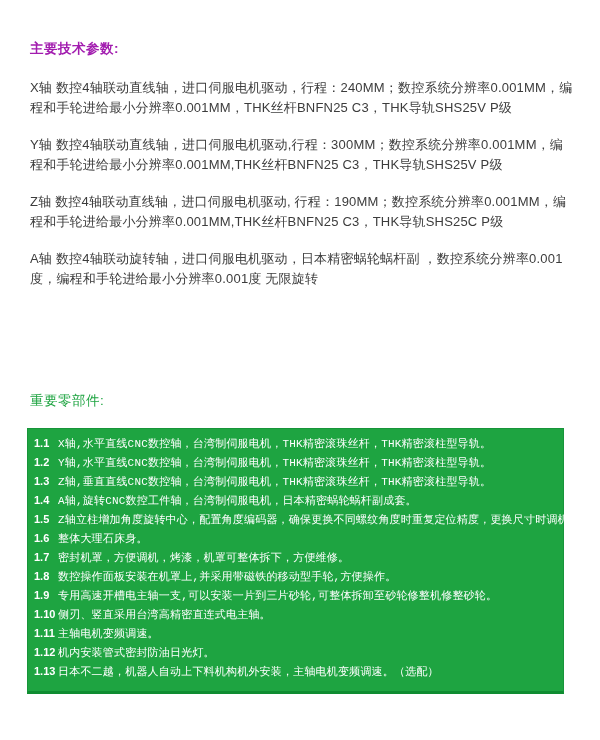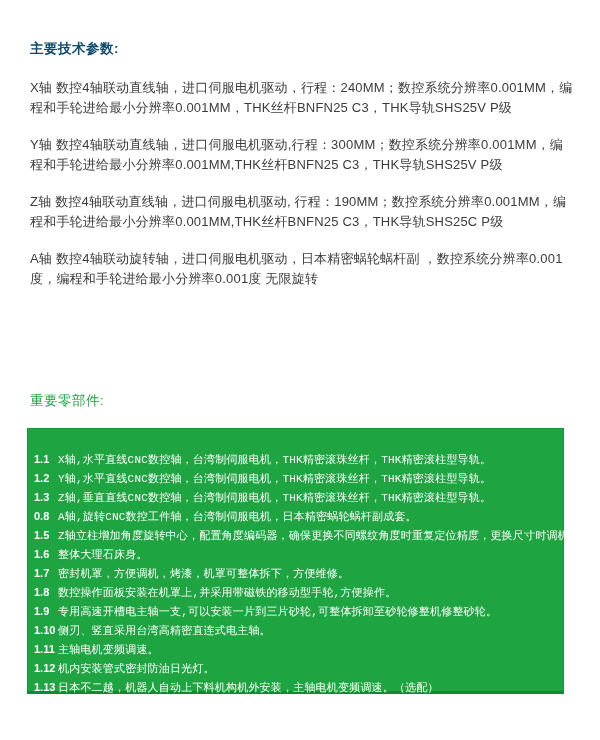--- a/index.html
+++ b/index.html
@@ -20,21 +20,21 @@
     top: 0;
     width: 600px;
     height: 740px;
   }
   .params-title {
     position: absolute;
     left: 30px;
     top: 40px;
     font-size: 13.5px;
     font-weight: bold;
-    color: #0c4a6e;
+    color: #a21caf;
     letter-spacing: 0.5px;
   }
   .params-block {
     position: absolute;
     left: 30px;
     top: 78px;
     width: 545px;
   }
   .param-paragraph {
     font-size: 13px;
@@ -56,21 +56,21 @@
     left: 27px;
     top: 428px;
     width: 537px;
     height: 266px;
     box-sizing: border-box;
     border: 1px solid #17953a;
     border-bottom: 3px solid #0f8c31;
     padding: 21px 8px 10px 6px;
     display: flex;
     flex-direction: column;
-    justify-content: space-between;
+    justify-content: flex-end;
   }
   .parts-item {
     display: flex;
     align-items: baseline;
     color: #ffffff;
     font-size: 11px;
     line-height: 18px;
     white-space: nowrap;
   }
   .parts-item .num {
@@ -105,21 +105,21 @@
     </div>
     <div class="parts-item">
       <span class="num">1.2</span>
       <span class="txt">Y轴,水平直线CNC数控轴，台湾制伺服电机，THK精密滚珠丝杆，THK精密滚柱型导轨。</span>
     </div>
     <div class="parts-item">
       <span class="num">1.3</span>
       <span class="txt">Z轴,垂直直线CNC数控轴，台湾制伺服电机，THK精密滚珠丝杆，THK精密滚柱型导轨。</span>
     </div>
     <div class="parts-item">
-      <span class="num">0.8</span>
+      <span class="num">1.4</span>
       <span class="txt">A轴,旋转CNC数控工件轴，台湾制伺服电机，日本精密蜗轮蜗杆副成套。</span>
     </div>
     <div class="parts-item">
       <span class="num">1.5</span>
       <span class="txt">Z轴立柱增加角度旋转中心，配置角度编码器，确保更换不同螺纹角度时重复定位精度，更换尺寸时调机更高效更方便精准。</span>
     </div>
     <div class="parts-item">
       <span class="num">1.6</span>
       <span class="txt">整体大理石床身。</span>
     </div>

